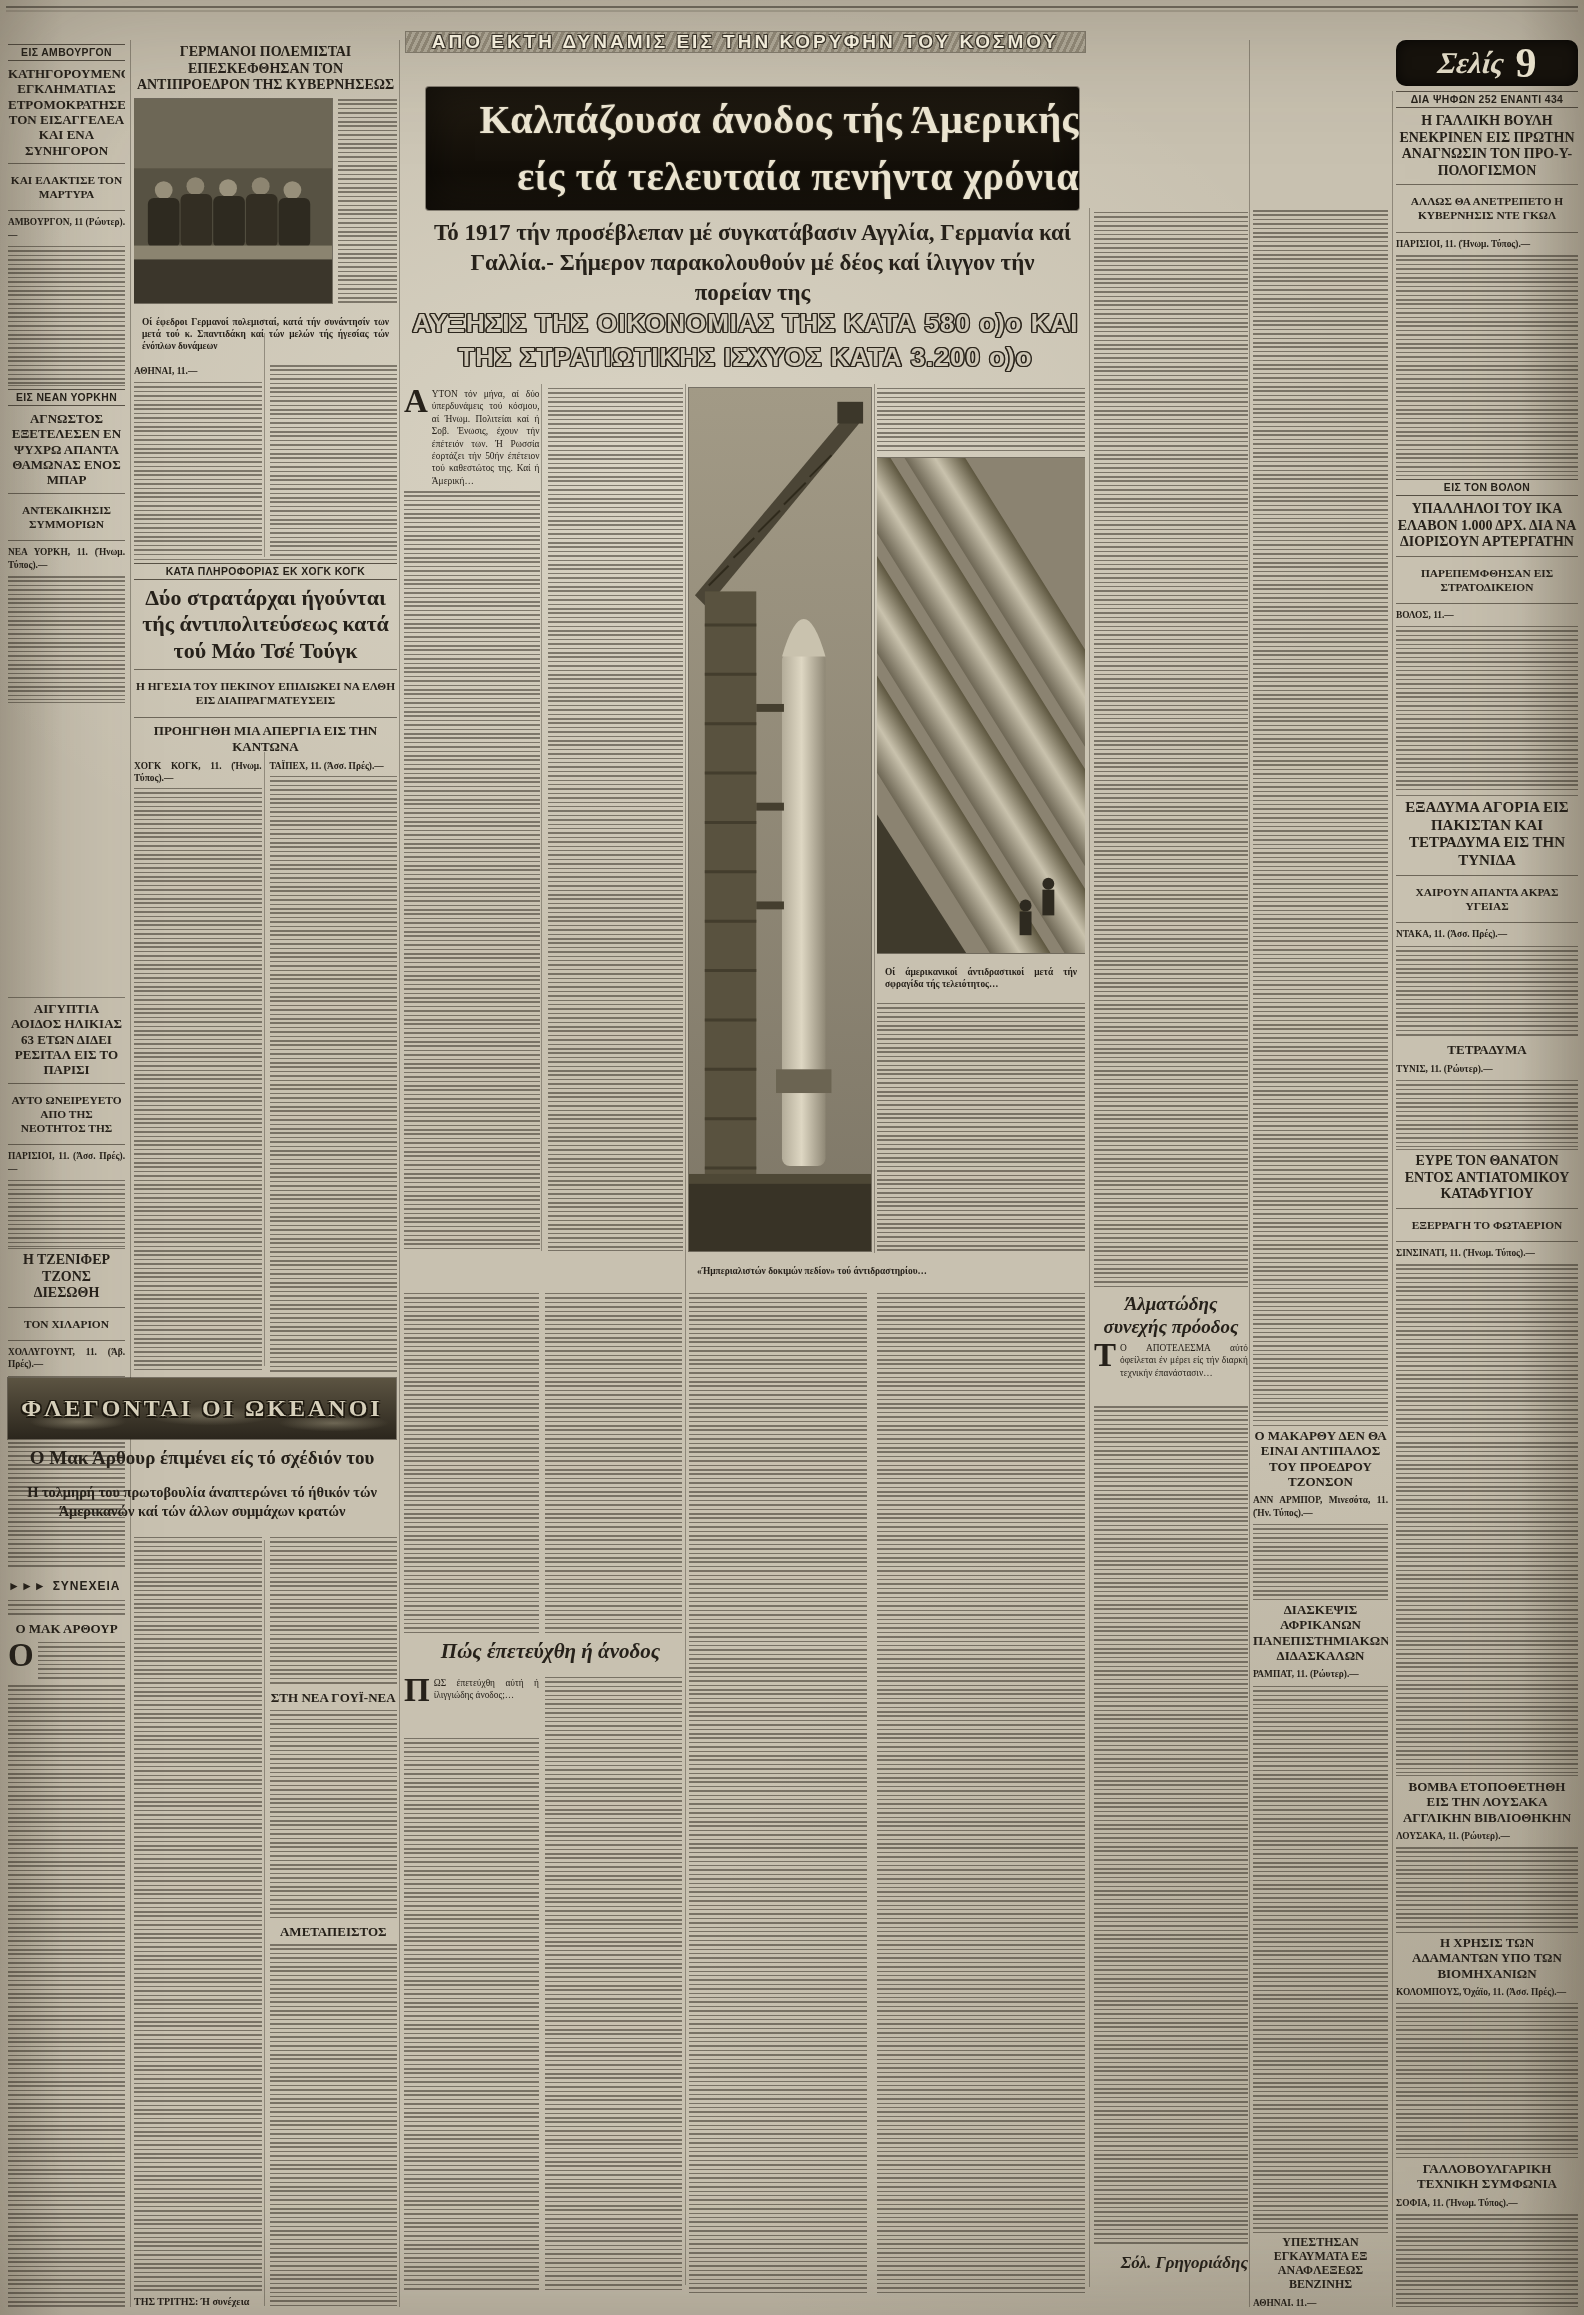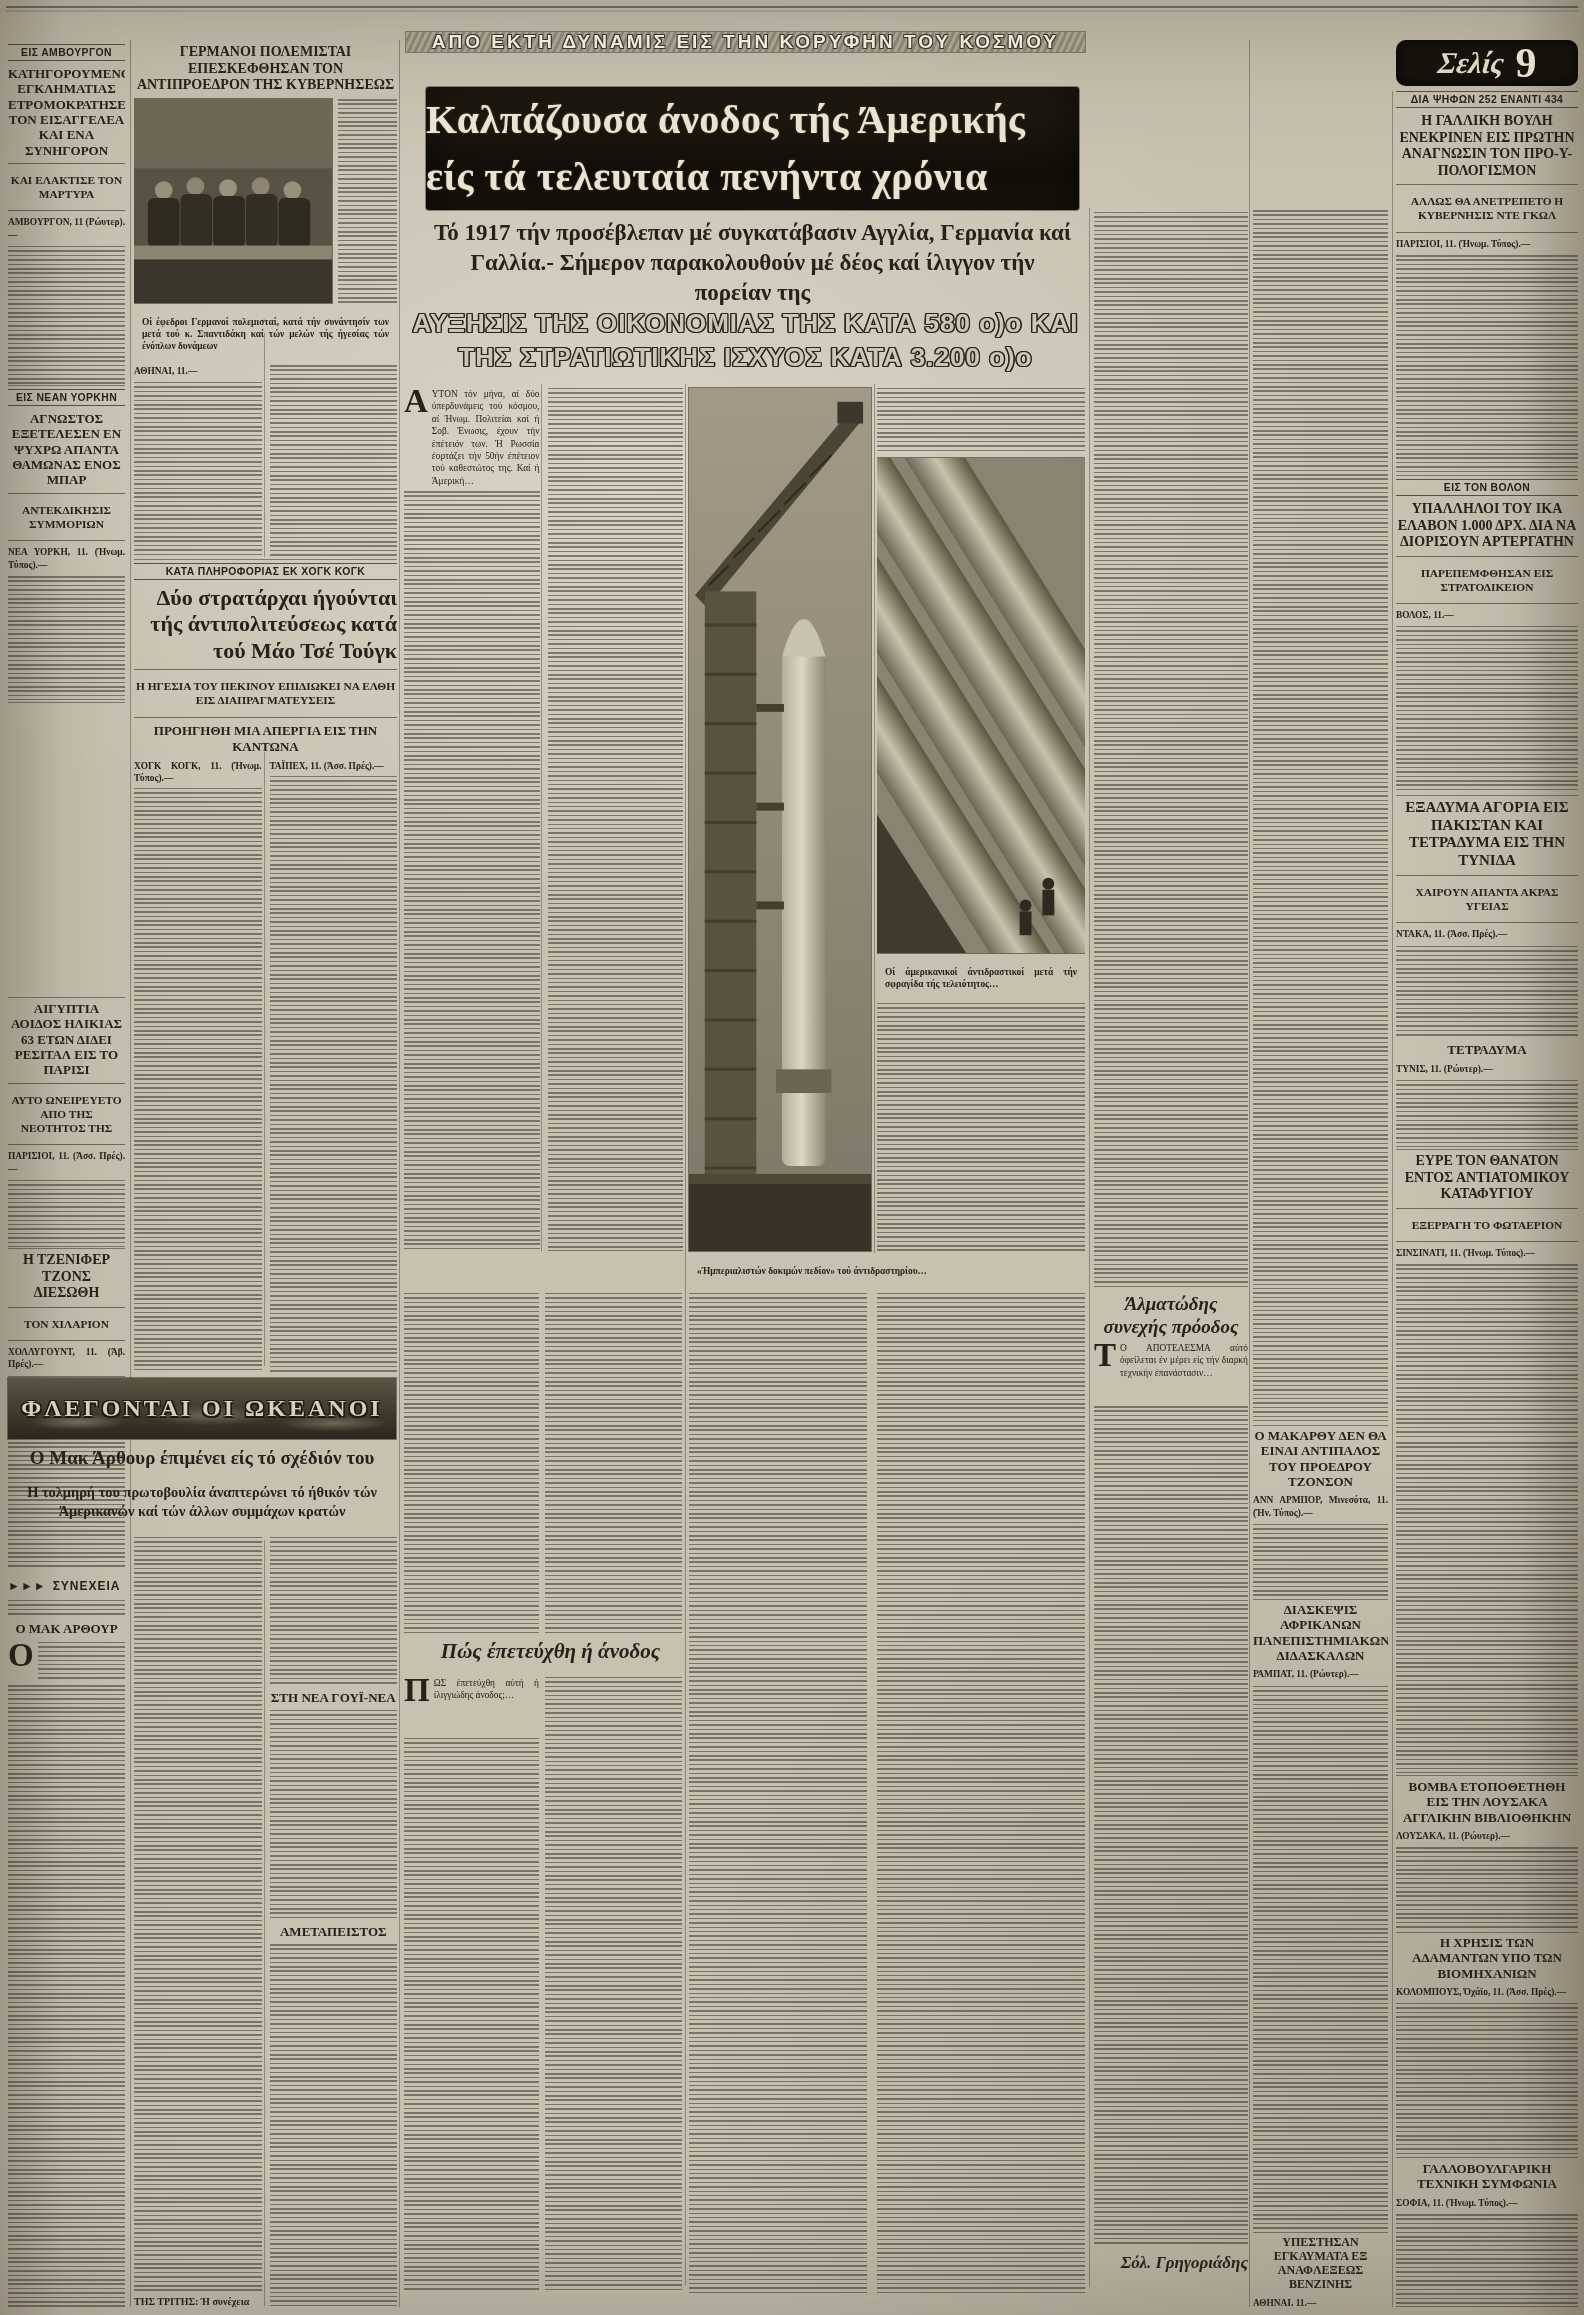--- a/index.html
+++ b/index.html
@@ -28,40 +28,40 @@
   .ph{position:relative;overflow:hidden;box-shadow:0 0 0 1px rgba(40,34,25,.55);flex:0 0 auto}
   .ph svg{display:block;width:100%;height:100%}
   .capt{font-size:9.4px;line-height:1.3;text-align:justify;flex:0 0 auto;margin:8px}
   .smallsub{font-weight:700;font-size:13px;text-align:center;flex:0 0 auto}
   .dcrow{display:flex;gap:4px;align-items:flex-start;flex:0 0 auto}
   .dc{font-size:33px;line-height:.82;font-weight:700;flex:0 0 auto}
   .ledetx{font-size:9.4px;line-height:1.32;text-align:justify}
   .marker{font-family:"Liberation Sans",sans-serif;font-weight:700;font-size:12px;letter-spacing:1px;display:flex;gap:6px;align-items:center}
   .banner{display:flex;align-items:center;justify-content:center;background:repeating-linear-gradient(115deg,#a8a190 0 3px,#8b8372 3px 6px);box-shadow:0 0 0 1px rgba(48,42,32,.45)}
   .banner span{font-family:"Liberation Sans",sans-serif;font-weight:700;font-size:19px;letter-spacing:3px;color:#efe9d7;text-shadow:-1px -1px 0 #3a342a,1px -1px 0 #3a342a,-1px 1px 0 #3a342a,1px 1px 0 #3a342a}
-  .panel{background:linear-gradient(180deg,#221c12,#120e08 70%,#1a150d);border-radius:3px;display:flex;flex-direction:column;align-items:flex-start;justify-content:center;gap:12px;box-shadow:inset 0 0 40px rgba(0,0,0,.55), 0 0 0 1px rgba(20,16,10,.4)}
+  .panel{background:linear-gradient(180deg,#221c12,#120e08 70%,#1a150d);border-radius:3px;display:flex;flex-direction:column;align-items:flex-end;justify-content:center;gap:12px;box-shadow:inset 0 0 40px rgba(0,0,0,.55), 0 0 0 1px rgba(20,16,10,.4)}
   .panel div{font-weight:700;font-size:40px;line-height:1.12;color:#eae3cf;letter-spacing:0.5px;text-shadow:0 0 2px rgba(234,227,207,.35)}
   .deck{font-weight:700;font-size:23px;line-height:1.3;text-align:center}
   .stat{font-family:"Liberation Sans",sans-serif;font-weight:700;font-size:26px;line-height:1.3;text-align:center;letter-spacing:1px;color:#cdc6b5;
     text-shadow:-1.2px -1.2px 0 #2c261d,1.2px -1.2px 0 #2c261d,-1.2px 1.2px 0 #2c261d,1.2px 1.2px 0 #2c261d,0 -1.4px 0 #2c261d,0 1.4px 0 #2c261d,-1.4px 0 0 #2c261d,1.4px 0 0 #2c261d}
   .subI{font-weight:700;font-style:italic;text-align:center;line-height:1.2}
   .badge{position:absolute;display:flex;align-items:center;justify-content:center;gap:12px;background:#16120c;border-radius:10px;box-shadow:inset 0 0 14px rgba(0,0,0,.7)}
   .badge .scr{font-style:italic;font-weight:700;font-size:30px;color:#ddd6c2;transform:skewX(-6deg)}
   .badge .num{font-weight:700;font-size:42px;color:#e6dfca;line-height:1}
   .serial{position:absolute;display:flex;align-items:center;justify-content:center;
     background:
       radial-gradient(69px 12px at 18% 72%, rgba(205,196,166,.40), rgba(205,196,166,0) 70%),
       radial-gradient(89px 14px at 52% 62%, rgba(205,196,166,.32), rgba(205,196,166,0) 70%),
       radial-gradient(79px 12px at 84% 74%, rgba(205,196,166,.36), rgba(205,196,166,0) 70%),
       linear-gradient(180deg,#5c5442,#2b261d);
     box-shadow:0 0 0 1px rgba(40,34,25,.5)}
   .serial span{font-weight:700;font-size:24px;letter-spacing:3px;color:#d6cfba;text-shadow:-1.5px -1.5px 0 #1e1910,1.5px -1.5px 0 #1e1910,-1.5px 1.5px 0 #1e1910,1.5px 1.5px 0 #1e1910}
   .mhead{position:absolute;font-weight:700;font-size:19px;text-align:center;line-height:1.15}
   .mdeck{position:absolute;font-weight:700;font-size:14.4px;text-align:center;line-height:1.3}
-  .maohl{font-weight:700;font-size:22px;line-height:1.2;text-align:right;flex:0 0 auto}
+  .maohl{font-weight:700;font-size:22px;line-height:1.2;text-align:center;flex:0 0 auto}
   .sig{position:absolute;font-weight:700;font-style:italic;font-size:17px;text-align:right}
   .footnote{font-size:10px;font-weight:700;text-align:left;flex:0 0 auto}
   .prow{display:flex;gap:6px;flex:0 0 auto}
 </style>
 </head>
 <body>
 
 <div class="page">
 
   <div class="toprule" style="left:6px;top:6px;width:1572px"></div>

